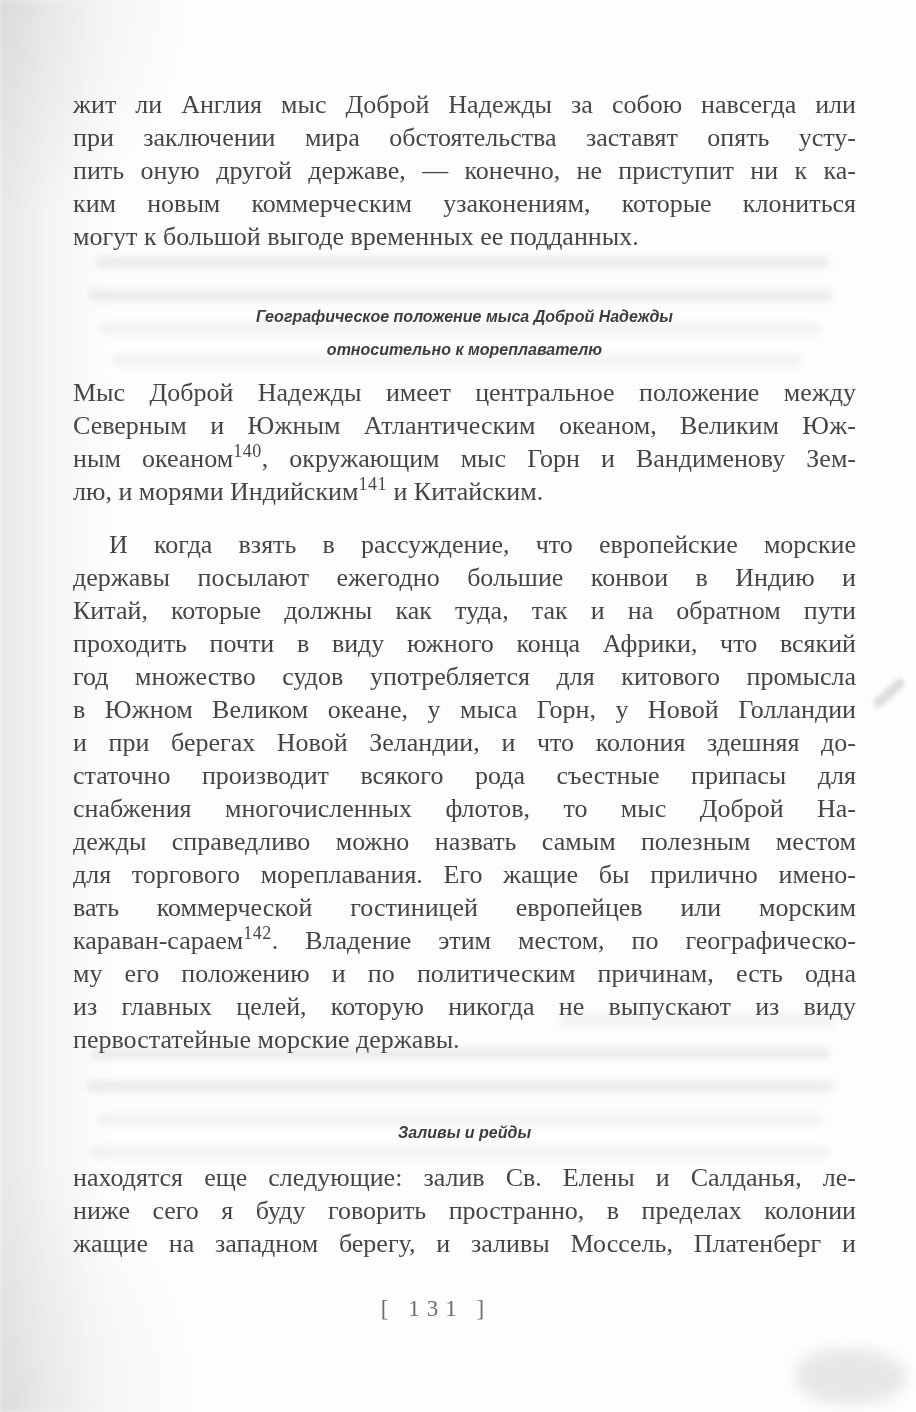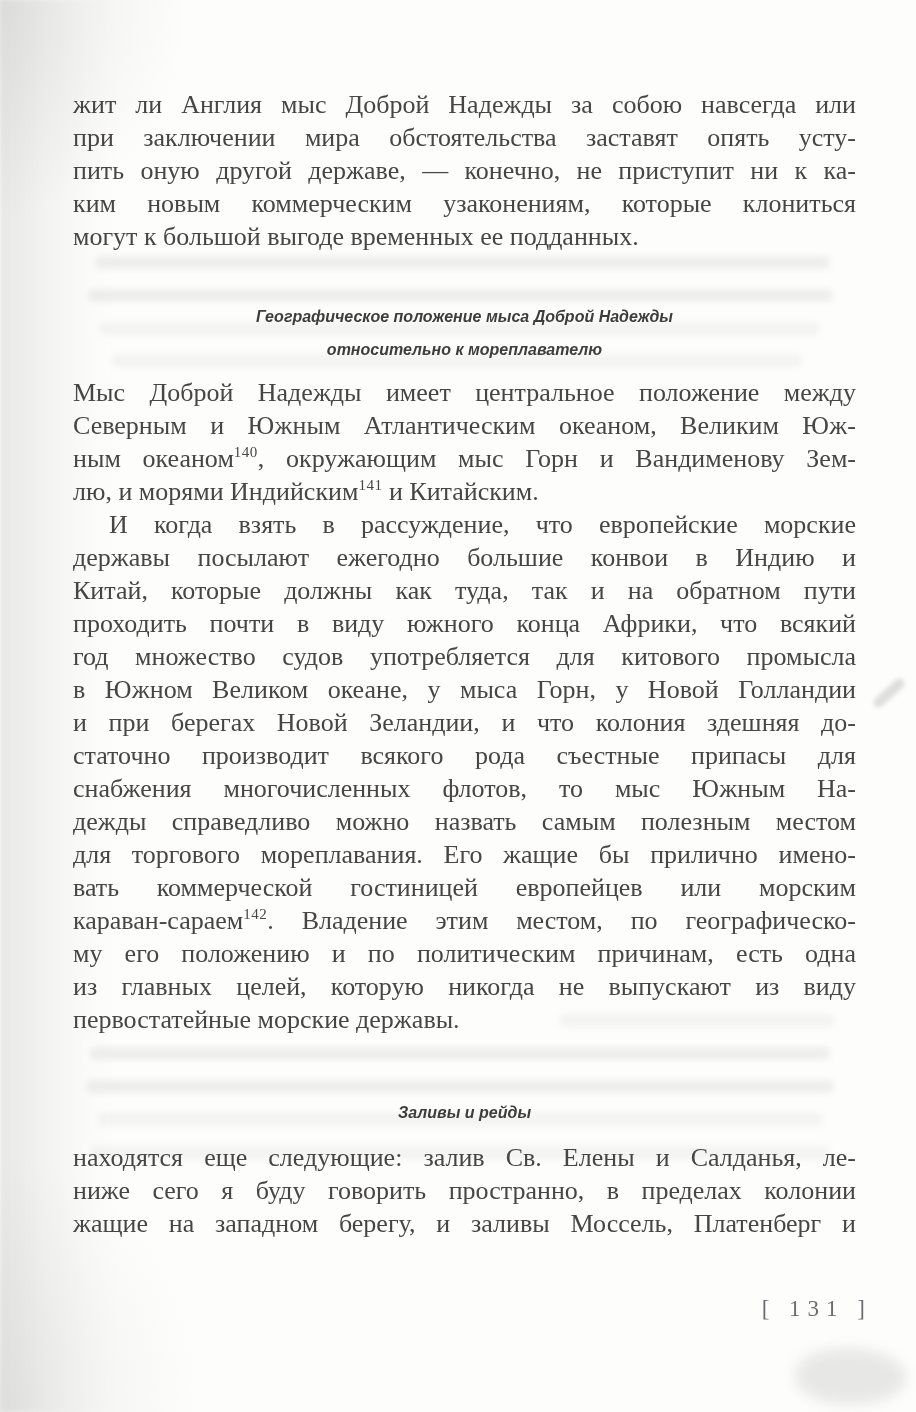--- a/index.html
+++ b/index.html
@@ -52,38 +52,38 @@
   
   .text-block{
     position:absolute;left:73px;top:88px;width:783px;
     color:var(--text);font-size:26px;line-height:33px;
   }
   .block{margin:0;}
   .block-paragraph .line{
     text-align:justify;text-align-last:justify;
   }
   .block-paragraph .line.final{text-align-last:left;}
-  .block-paragraph.indent .line:first-child{text-indent:36px;}
+  .block-paragraph.indent .line:first-child{text-indent:36px;margin-top:20px;}
   .block-heading{
     font-family:"Liberation Sans","DejaVu Sans",sans-serif;
     font-weight:700;font-style:italic;
     font-size:16px;line-height:33px;color:var(--heading);
   }
   .block-heading .line{text-align:center;text-align-last:center;}
   .block-heading[data-idx="1"]{margin-top:47px;margin-bottom:10px;}
   .block-heading[data-idx="4"]{margin-top:60px;margin-bottom:12px;}
   sup{
-    font-size:15px;line-height:0;vertical-align:baseline;
+    font-size:18px;line-height:0;vertical-align:baseline;
     position:relative;top:-10px;letter-spacing:0.5px;
   }
 
   
   .footer{
     position:absolute;left:0;top:1296px;width:872px;
-    text-align:right;
+    text-align:center;
   }
   .page-number{
     display:inline-block;
     color:var(--page-number);
     font-size:23px;letter-spacing:7px;
     font-family:"Liberation Serif","DejaVu Serif",serif;
   }
 </style>
 </head>
 <body>
@@ -126,21 +126,21 @@
       </div>
       <div class="block block-paragraph indent" data-idx="3">
         <div class="line">И когда взять в рассуждение, что европейские морские</div>
         <div class="line">державы посылают ежегодно большие конвои в Индию и</div>
         <div class="line">Китай, которые должны как туда, так и на обратном пути</div>
         <div class="line">проходить почти в виду южного конца Африки, что всякий</div>
         <div class="line">год множество судов употребляется для китового промысла</div>
         <div class="line">в Южном Великом океане, у мыса Горн, у Новой Голландии</div>
         <div class="line">и при берегах Новой Зеландии, и что колония здешняя до-</div>
         <div class="line">статочно производит всякого рода съестные припасы для</div>
-        <div class="line">снабжения многочисленных флотов, то мыс Южным На-</div>
+        <div class="line">снабжения многочисленных флотов, то мыс Доброй На-</div>
         <div class="line">дежды справедливо можно назвать самым полезным местом</div>
         <div class="line">для торгового мореплавания. Его жащие бы прилично имено-</div>
         <div class="line">вать коммерческой гостиницей европейцев или морским</div>
         <div class="line">караван-сараем<sup>142</sup>. Владение этим местом, по географическо-</div>
         <div class="line">му его положению и по политическим причинам, есть одна</div>
         <div class="line">из главных целей, которую никогда не выпускают из виду</div>
         <div class="line final">первостатейные морские державы.</div>
       </div>
       <div class="block block-heading" data-idx="4">
         <div class="line final">Заливы и рейды</div>

